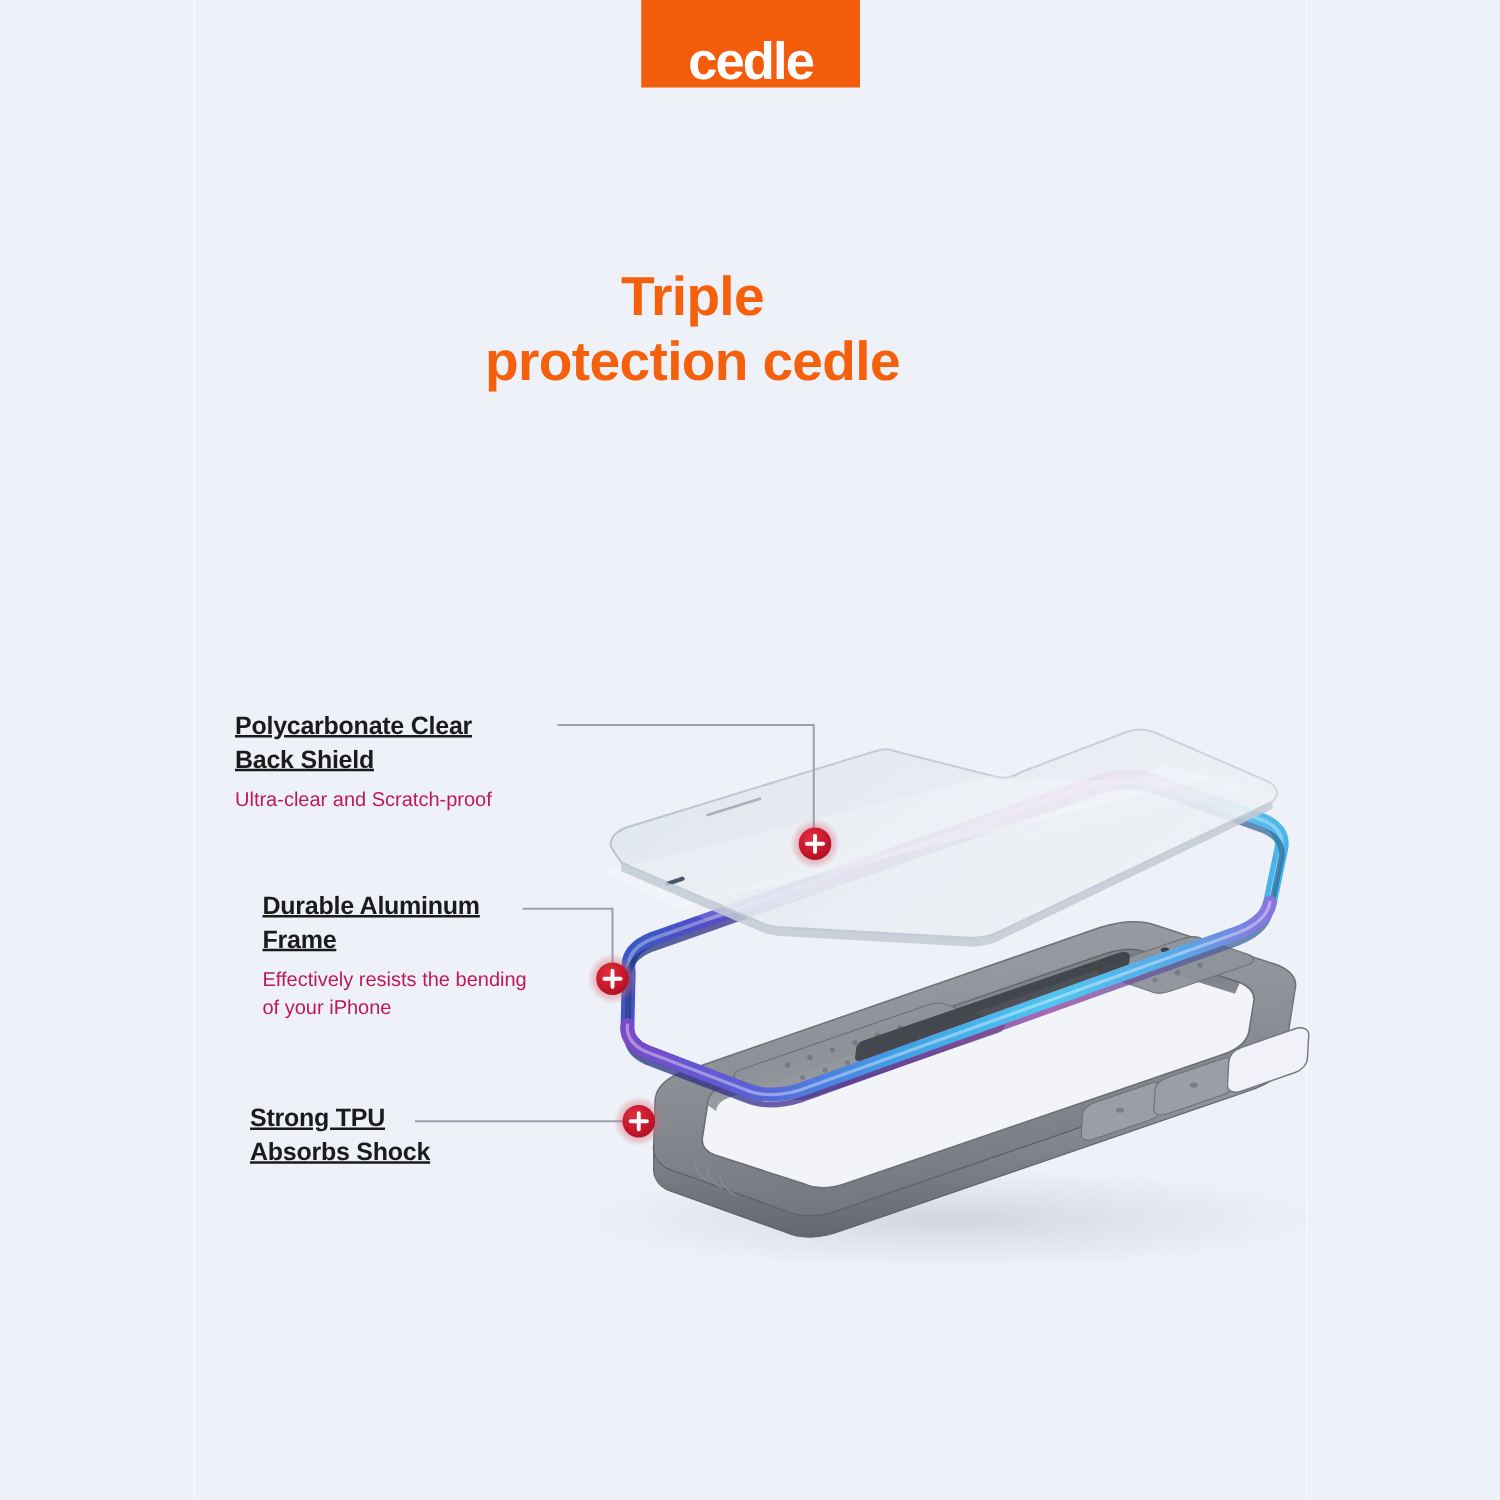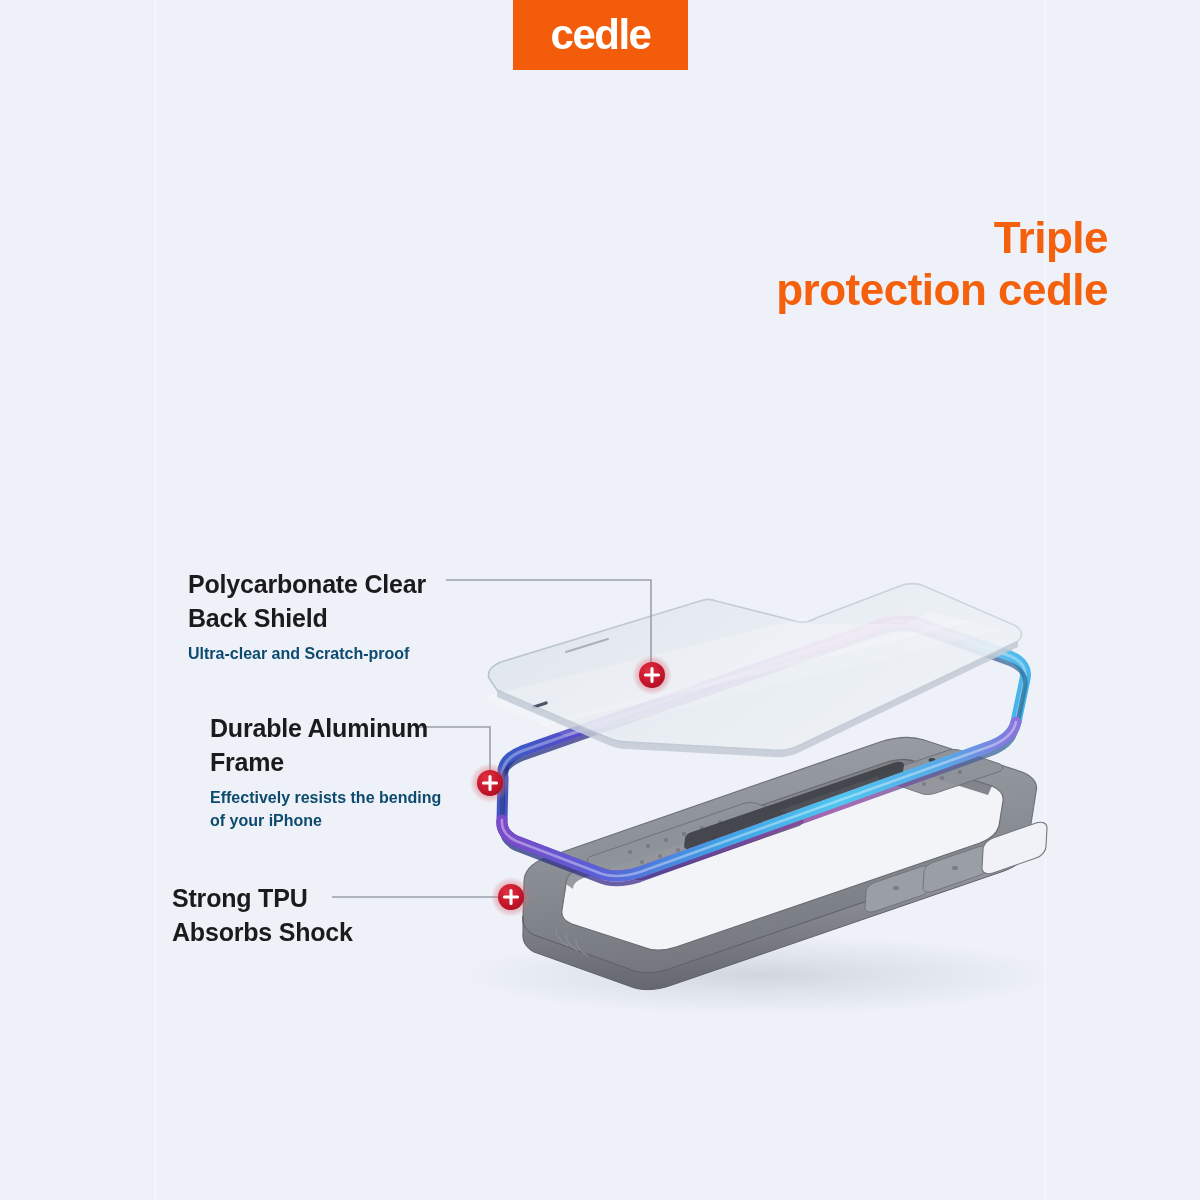--- a/index.html
+++ b/index.html
@@ -30,38 +30,38 @@
 
   
   .logo-box {
     position: absolute;
     left: 513px;
     top: 0;
     width: 175px;
     height: 70px;
     background: #F35C0A;
     display: flex;
-    align-items: center;
+    align-items: flex-end;
     justify-content: center;
   }
   .logo-text {
     color: #ffffff;
     font-size: 42px;
     font-weight: 700;
     letter-spacing: -1.5px;
     line-height: 1;
   }
 
   
   .headline {
     position: absolute;
     left: 0;
     top: 212px;
     width: 1108px;
-    text-align: right;
+    text-align: center;
     color: #F4600C;
     font-weight: 700;
     letter-spacing: -0.5px;
   }
   .headline .line1 {
     display: block;
     font-size: 44px;
     line-height: 1.18;
   }
   .headline .line2 {
@@ -69,39 +69,40 @@
     font-size: 44px;
     line-height: 1.18;
   }
 
   
   .callout {
     position: absolute;
     width: 300px;
   }
   .callout .c-title {
-    font-size: 25px;
+    font-size: 20px;
     font-weight: 700;
     color: #1b1b1b;
     line-height: 1.34;
     letter-spacing: -0.2px;
     margin: 0 0 8px 0;
     white-space: pre-line;
+    text-decoration: underline;
   }
   .callout .c-sub {
     font-size: 16px;
-    font-weight: 700;
-    color: #0c4a6e;
+    font-weight: 400;
+    color: #be185d;
     line-height: 1.42;
     margin: 0;
     white-space: pre-line;
   }
   #callout-1 { left: 188px; top: 568px; }
   #callout-2 { left: 188px; top: 712px; margin-left: 22px; }
-  #callout-3 { left: 172px; top: 882px; }
+  #callout-3 { left: 200px; top: 882px; }
 
   
   .stage {
     position: absolute;
     left: 0;
     top: 0;
     width: 1200px;
     height: 1200px;
     pointer-events: none;
   }

